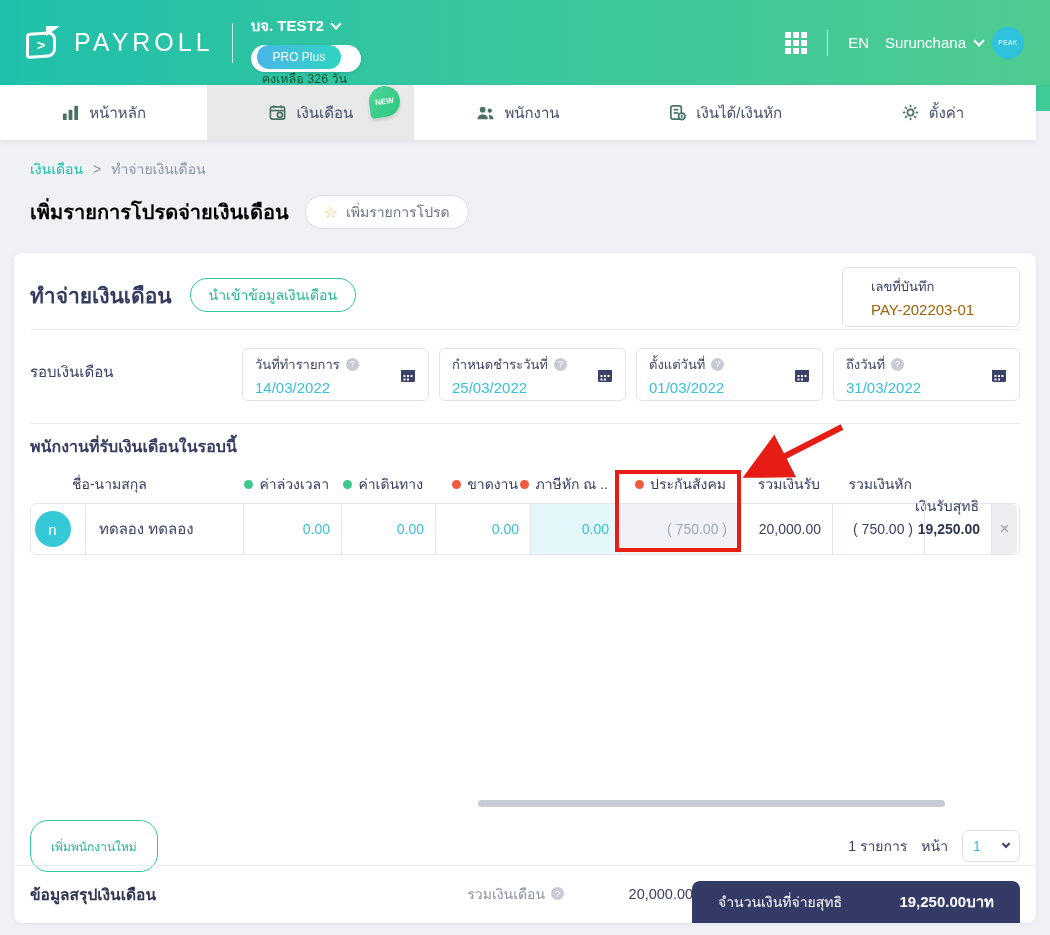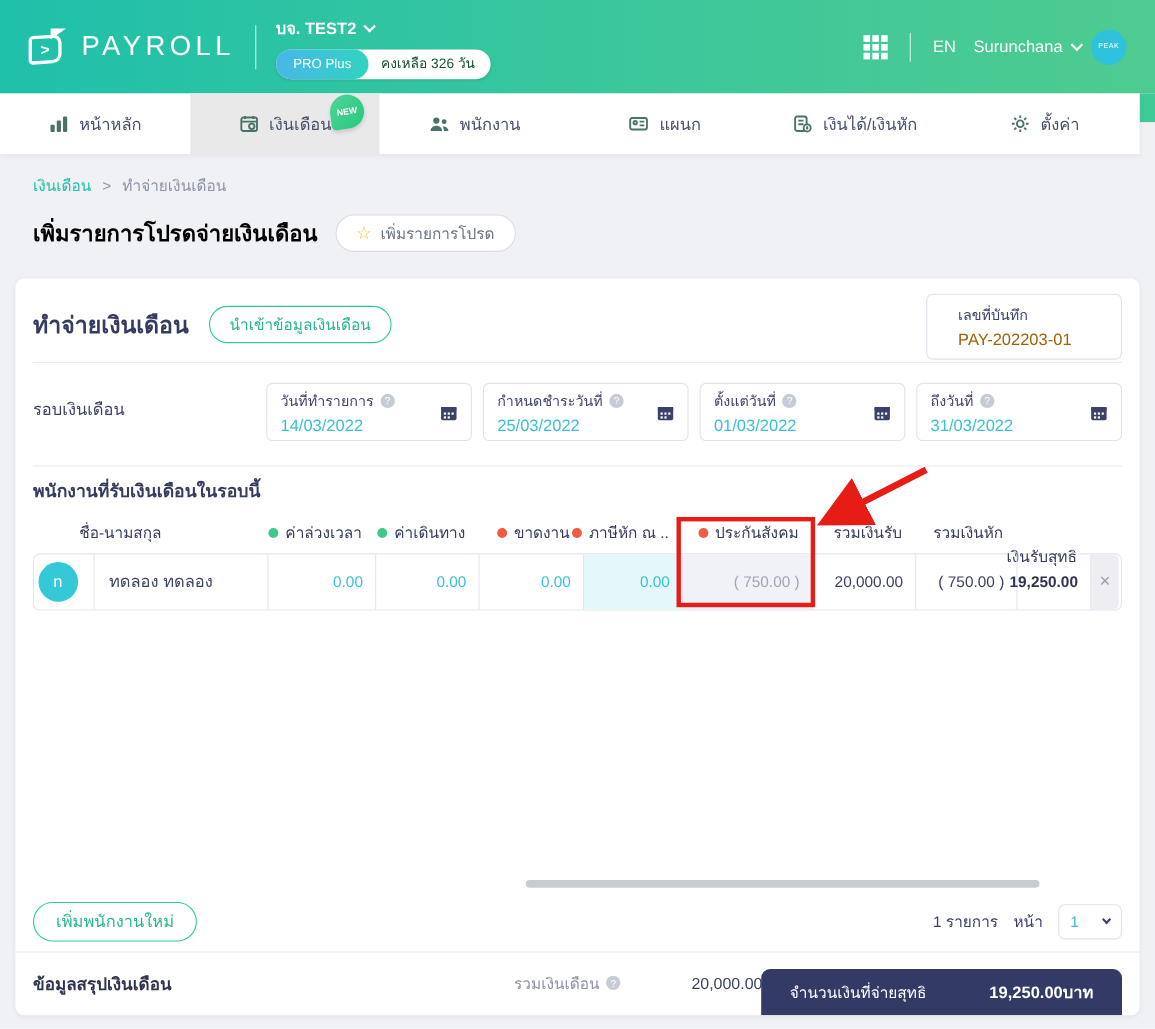--- a/index.html
+++ b/index.html
@@ -16,21 +16,21 @@
     display:flex; align-items:center; justify-content:center; color:#fff; font-weight:bold; font-size:14px; }
   .logo-icon .flag { position:absolute; right:2px; top:0; width:0; height:0;
     border-left:14px solid #fff; border-bottom:10px solid transparent; }
   .logo-text { color:#fff; font-size:25px; letter-spacing:4px; font-weight:400; }
   .topbar .vdiv { width:1px; height:40px; background:rgba(255,255,255,.75); margin:0 18px; }
   .company-col { display:flex; flex-direction:column; gap:7px; }
   .company-row { display:flex; align-items:center; gap:8px; color:#fff; font-size:15px; font-weight:bold; }
   .chev { width:8px; height:8px; border-right:2px solid currentColor; border-bottom:2px solid currentColor;
     transform:rotate(45deg); margin-top:-4px; display:inline-block; }
   .plan-pill { background:#fff; border-radius:14px; height:27px; display:inline-flex; align-items:center;
-    padding-right:14px; width:max-content; box-shadow:0 1px 3px rgba(0,0,0,.12); }
+    padding-right:14px; width:max-content; box-shadow:0 1px 3px rgba(0,0,0,.12);flex-direction:column; }
   .plan-badge { background:linear-gradient(90deg,#49b6e9,#2fd4c1); color:#fff; font-size:12px;
     border-radius:14px; padding:5px 16px; height:27px; display:flex; align-items:center; }
   .plan-days { font-size:12.5px; color:#14532d; margin-left:11px; }
   .topbar-right { margin-left:auto; display:flex; align-items:center; gap:16px; color:#fff; }
   .grid-icon { display:grid; grid-template-columns:repeat(3,6px); grid-template-rows:repeat(3,6px); gap:2px; }
   .grid-icon span { background:#fff; width:6px; height:6px; }
   .topbar-right .vdiv2 { width:1px; height:26px; background:rgba(255,255,255,.75); margin:0 4px; }
   .lang { font-size:15px; }
   .user { font-size:15px; display:flex; align-items:center; gap:9px; }
   .avatar { width:32px; height:32px; border-radius:50%; background:#2fc2dc; color:#fff;
@@ -107,22 +107,22 @@
   .td.close-cell { background:#ededf2; border-radius:0 5px 5px 0; justify-content:center; padding:0;
     color:#9aa0b0; font-size:17px; cursor:pointer; }
 
   .hl-box { position:absolute; left:585px; top:-3px; width:126px; height:82px;
     border:4px solid #e71d15; z-index:5; pointer-events:none; }
   .hl-arrow { position:absolute; left:640px; top:-52px; width:200px; height:70px; z-index:6; pointer-events:none; }
 
   
   .hscroll { position:absolute; left:464px; top:547px; width:467px; height:7px; border-radius:4px; background:#c9cbd3; }
   .card-footer { position:absolute; left:16px; right:16px; top:567px; display:flex; align-items:center; }
-  .add-btn { border:1px solid #2fc89f; color:#23b694; background:#fff; border-radius:18px; height:36px;
-    padding:0 20px; font-size:15px; display:flex; align-items:center; cursor:pointer; }
+  .add-btn { border:1px solid #2fc89f; color:#23b694; background:#fff; border-radius:18px; height:52px;
+    padding:0 20px; font-size:12px; display:flex; align-items:center; cursor:pointer; }
   .pager { margin-left:auto; display:flex; align-items:center; gap:14px; font-size:14px; color:#3b4168; }
   .page-select { border:1px solid #dfe2ea; border-radius:6px; height:32px; width:58px; padding:0 10px;
     display:flex; align-items:center; justify-content:space-between; cursor:pointer; }
   .page-select .pval { color:#3ac0d6; }
   .page-select .chev { color:#3b4168; width:6px; height:6px; }
 
   
   .summary { position:absolute; left:0; right:0; bottom:0; height:58px; border-top:1px solid #e7e9ef;
     display:flex; align-items:flex-start; padding:16px 16px 0; }
   .summary-title { font-size:15.5px; font-weight:bold; color:#2f3550; }
@@ -199,29 +199,20 @@
     <span class="new-badge">NEW</span>
   </div>
   <div class="tab">
     <svg viewBox="0 0 20 20" fill="currentColor">
         <circle cx="7" cy="7" r="3"></circle>
         <path d="M1.5 17c0-3 2.5-5 5.5-5s5.5 2 5.5 5z"></path>
         <circle cx="14.5" cy="8" r="2.3"></circle>
         <path d="M13.5 12.4c2.8.2 5 2 5 4.6h-4.2"></path>
       </svg>
     <span>พนักงาน</span>
-  </div>
-  <div class="tab">
-    <svg viewBox="0 0 20 20" fill="none" stroke="currentColor" stroke-width="1.8">
-        <rect x="2" y="4.5" width="16" height="11" rx="2"></rect>
-        <circle cx="6.8" cy="9" r="1.6"></circle>
-        <line x1="11" y1="8" x2="15.5" y2="8"></line>
-        <line x1="11" y1="11.5" x2="15.5" y2="11.5"></line>
-      </svg>
-    <span>แผนก</span>
   </div>
   <div class="tab">
     <svg viewBox="0 0 20 20" fill="none" stroke="currentColor" stroke-width="1.8">
         <rect x="3" y="3" width="11" height="14" rx="2"></rect>
         <line x1="6" y1="7" x2="11" y2="7"></line>
         <line x1="6" y1="10.5" x2="11" y2="10.5"></line>
         <circle cx="14.5" cy="14" r="3.4" fill="#fff"></circle>
         <line x1="14.5" y1="12.4" x2="14.5" y2="15.6"></line>
       </svg>
     <span>เงินได้/เงินหัก</span>

